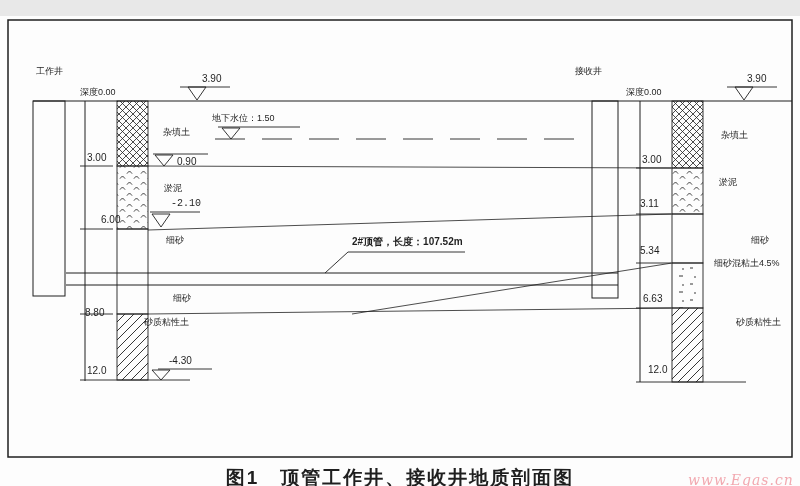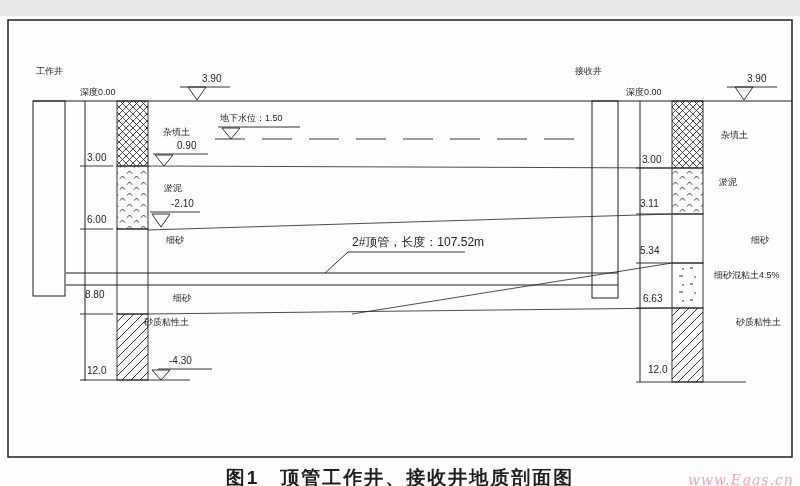--- a/index.html
+++ b/index.html
@@ -12,21 +12,21 @@
     position:relative;width:800px;height:486px;background:var(--paper);
     font-family:"Liberation Sans",sans-serif;color:var(--ink);
     overflow:hidden;margin:16px auto;
   }
   svg{position:absolute;left:0;top:0;}
   .lbl{
     position:absolute;font-size:9px;line-height:10px;white-space:nowrap;
     color:var(--ink);letter-spacing:0px;
   }
   .num{font-size:10px;}
-  .pipe-lbl{font-size:12px;}
+  .pipe-lbl{font-size:10px;font-weight:bold;}
   .caption{
     position:absolute;left:0;top:449px;width:100%;text-align:center;
     font-size:19px;font-weight:bold;letter-spacing:2px;
   }
   .watermark{
     position:absolute;left:688px;top:456px;font-size:14px;font-style:italic;
     font-family:"DejaVu Serif",serif;color:var(--watermark);letter-spacing:1px;
   }
 </style>
 </head>
@@ -138,48 +138,48 @@
       <rect x="672" y="247" width="31" height="45" fill="url(#sandclay)"></rect>
       <rect x="672" y="292" width="31" height="74" fill="url(#dhatch)"></rect>
     </g>
   </svg>
 
   <span class="lbl" style="left:36px;top:50px;">工作井</span>
   <span class="lbl" style="left:80px;top:71px;">深度0.00</span>
   <span class="lbl num" style="left:202px;top:58px;">3.90</span>
 
   <span class="lbl num" style="left:87px;top:137px;">3.00</span>
-  <span class="lbl num" style="left:87px;top:199px;">6.00</span>
-  <span class="lbl num" style="left:85px;top:274px;">8.80</span>
+  <span class="lbl num" style="left:101px;top:199px;">6.00</span>
+  <span class="lbl num" style="left:85px;top:292px;">8.80</span>
   <span class="lbl num" style="left:87px;top:350px;">12.0</span>
 
   <span class="lbl" style="left:163px;top:111px;">杂填土</span>
-  <span class="lbl num" style="left:177px;top:125px;">0.90</span>
+  <span class="lbl num" style="left:177px;top:141px;">0.90</span>
   <span class="lbl" style="left:164px;top:167px;">淤泥</span>
-  <span class="lbl num" style="left:171px;top:183px;">-2.10</span>
+  <span class="lbl num" style="left:171px;top:183px;font-family:Liberation Mono, monospace;">-2.10</span>
   <span class="lbl" style="left:166px;top:219px;">细砂</span>
   <span class="lbl" style="left:173px;top:277px;">细砂</span>
   <span class="lbl" style="left:144px;top:301px;">砂质粘性土</span>
   <span class="lbl num" style="left:169px;top:340px;">-4.30</span>
 
-  <span class="lbl" style="left:220px;top:97px;">地下水位：1.50</span>
+  <span class="lbl" style="left:212px;top:97px;">地下水位：1.50</span>
   <span class="lbl pipe-lbl" style="left:352px;top:221px;">2#顶管，长度：107.52m</span>
 
   <span class="lbl" style="left:575px;top:50px;">接收井</span>
   <span class="lbl" style="left:626px;top:71px;">深度0.00</span>
   <span class="lbl num" style="left:747px;top:58px;">3.90</span>
 
   <span class="lbl num" style="left:642px;top:139px;">3.00</span>
   <span class="lbl num" style="left:640px;top:183px;">3.11</span>
   <span class="lbl num" style="left:640px;top:230px;">5.34</span>
   <span class="lbl num" style="left:643px;top:278px;">6.63</span>
   <span class="lbl num" style="left:648px;top:349px;">12.0</span>
 
   <span class="lbl" style="left:721px;top:114px;">杂填土</span>
   <span class="lbl" style="left:719px;top:161px;">淤泥</span>
   <span class="lbl" style="left:751px;top:219px;">细砂</span>
-  <span class="lbl" style="left:714px;top:254px;">细砂混粘土4.5%</span>
+  <span class="lbl" style="left:714px;top:242px;">细砂混粘土4.5%</span>
   <span class="lbl" style="left:736px;top:301px;">砂质粘性土</span>
 
   <div class="caption">图1　顶管工作井、接收井地质剖面图</div>
   <span class="watermark">www.Egas.cn</span>
 
 </div>
 
 </body></html>

